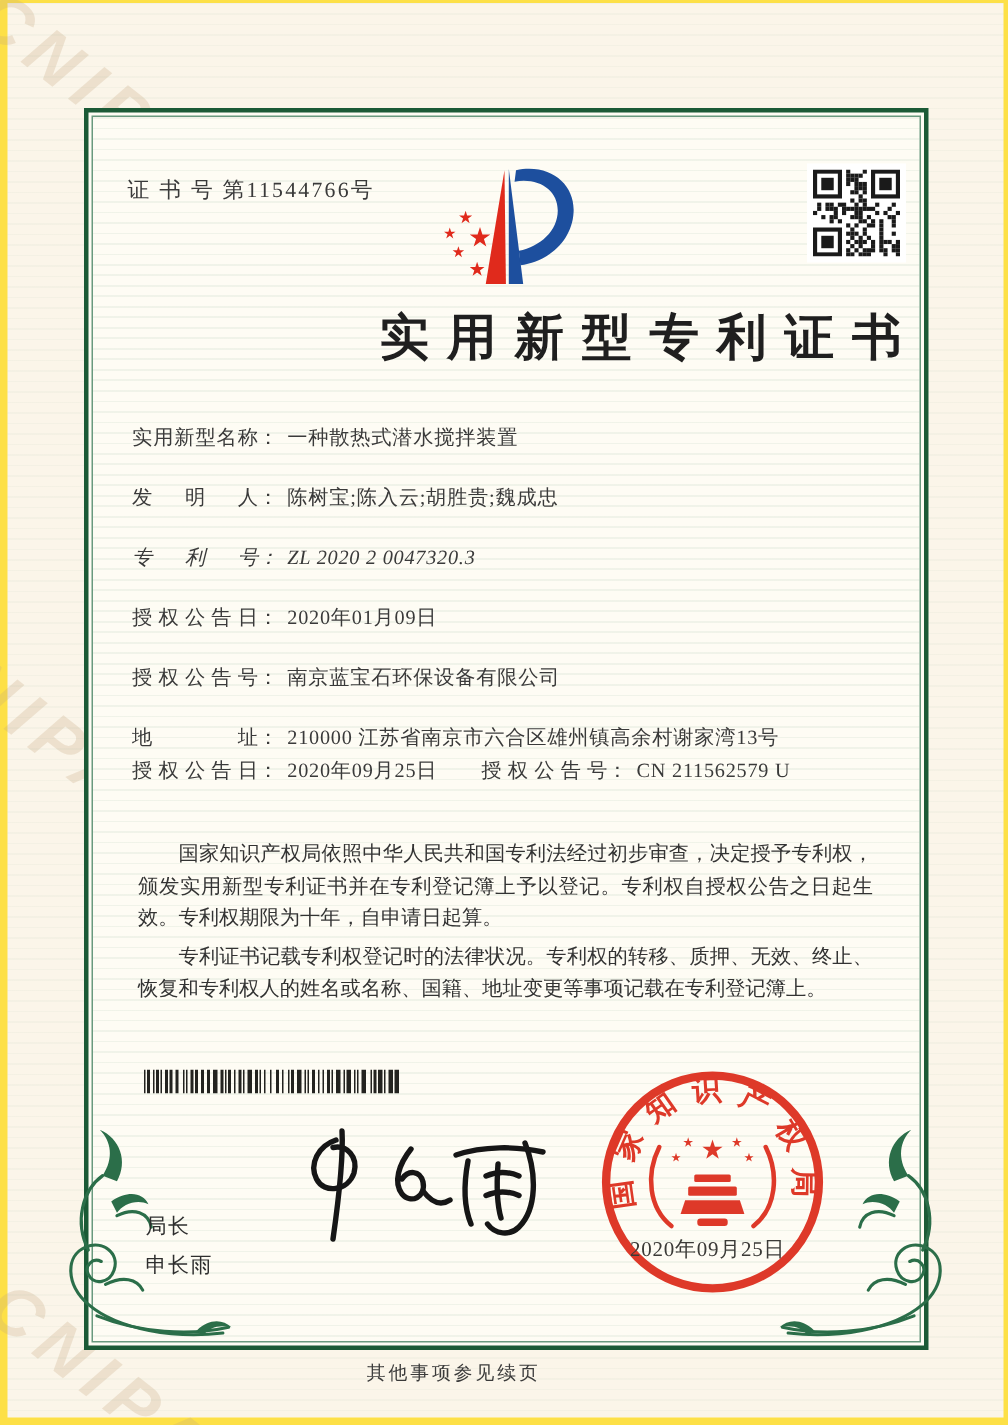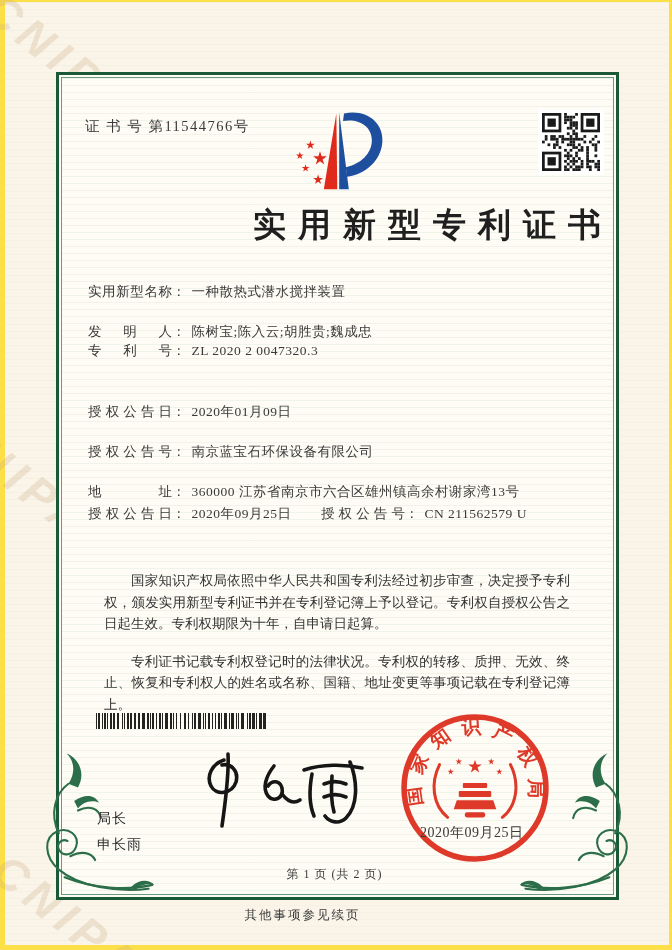--- a/index.html
+++ b/index.html
@@ -25,21 +25,21 @@
   .logo{position:absolute;left:291px;top:97px;width:96px;height:98px;}
   .qr{position:absolute;left:533px;top:107px;width:66px;height:66px;background:#ffffff;padding:4px;box-sizing:border-box;}
   .title{position:absolute;left:51px;top:201px;width:557px;text-align:right;
          font-size:33px;font-weight:700;letter-spacing:12px;color:#1f1f1f;}
   .field-row{position:absolute;left:83px;white-space:nowrap;font-size:13.5px;color:#3a3a3a;}
   .flabel{display:inline-block;width:84px;text-align:justify;text-align-last:justify;}
   .fvalue{margin-left:6px;letter-spacing:0.5px;}
   .grant2{margin-left:26px;}
   .paras{position:absolute;left:83px;top:552px;width:498px;font-size:13.5px;line-height:21.5px;
          text-align:justify;color:#333;}
-  .paras p{margin:16px;text-indent:2em;}
+  .paras p{margin:4px;text-indent:2em;}
   .barcode{position:absolute;left:91px;top:711px;width:172px;height:16px;}
   .sig-block{position:absolute;left:92px;top:804px;font-size:14px;letter-spacing:1px;color:#2e2e2e;line-height:26px;}
   .sig-hand{position:absolute;left:193px;top:748px;width:170px;height:80px;}
   .seal{position:absolute;left:394px;top:710px;width:152px;height:152px;opacity:0.93;z-index:3;}
   .seal-date{position:absolute;left:415px;top:822px;font-size:14px;letter-spacing:0.5px;color:#3b3a37;z-index:4;}
   .page-info{position:absolute;left:51px;top:864px;width:557px;text-align:center;
              font-size:12px;letter-spacing:1px;color:#3a3a3a;}
   .continuation{position:absolute;left:0;top:905px;width:595px;text-align:center;
                 font-size:12.5px;letter-spacing:2px;color:#3a3a3a;z-index:2;}
   .flourish{position:absolute;z-index:2;width:124px;height:158px;top:739px;}
@@ -242,31 +242,31 @@
         </svg>
 
       <div class="title">实用新型专利证书</div>
 
       <div class="field-row" style="top:281px;">
         <span class="flabel">实用新型名称</span><span>：</span><span class="fvalue">一种散热式潜水搅拌装置</span>
       </div>
       <div class="field-row" style="top:321px;">
         <span class="flabel">发明人</span><span>：</span><span class="fvalue">陈树宝;陈入云;胡胜贵;魏成忠</span>
       </div>
-      <div class="field-row" style="top:340px;">
+      <div class="field-row" style="top:361px;font-style:italic;">
         <span class="flabel">专利号</span><span>：</span><span class="fvalue">ZL 2020 2 0047320.3</span>
       </div>
       <div class="field-row" style="top:401px;">
         <span class="flabel">授权公告日</span><span>：</span><span class="fvalue">2020年01月09日</span>
       </div>
       <div class="field-row" style="top:441px;">
         <span class="flabel">授权公告号</span><span>：</span><span class="fvalue">南京蓝宝石环保设备有限公司</span>
       </div>
       <div class="field-row" style="top:481px;">
-        <span class="flabel">地址</span><span>：</span><span class="fvalue">360000 江苏省南京市六合区雄州镇高余村谢家湾13号</span>
+        <span class="flabel">地址</span><span>：</span><span class="fvalue">210000 江苏省南京市六合区雄州镇高余村谢家湾13号</span>
       </div>
       <div class="field-row" style="top:503px;">
         <span class="flabel">授权公告日</span><span>：</span><span class="fvalue">2020年09月25日</span>
         <span class="grant2"><span class="flabel">授权公告号</span><span>：</span><span class="fvalue">CN 211562579 U</span></span>
       </div>
 
       <div class="paras">
         <p>国家知识产权局依照中华人民共和国专利法经过初步审查，决定授予专利权，颁发实用新型专利证书并在专利登记簿上予以登记。专利权自授权公告之日起生效。专利权期限为十年，自申请日起算。</p>
         <p>专利证书记载专利权登记时的法律状况。专利权的转移、质押、无效、终止、恢复和专利权人的姓名或名称、国籍、地址变更等事项记载在专利登记簿上。</p>
       </div>
@@ -362,17 +362,16 @@
           <path d="M54,96 L96,96 L93,87 L57,87 Z"></path>
           <rect x="65" y="99" width="20" height="5" rx="2"></rect>
         </g>
         <g stroke="#dc2b1a" stroke-width="3" fill="none" stroke-linecap="round">
           <path d="M40,52 C31,70 33,92 48,104"></path>
           <path d="M110,52 C119,70 117,92 102,104"></path>
         </g>
       </svg>
       <div class="seal-date">2020年09月25日</div>
 
-      <div class="page-info">第 1 页 (共 2 页)</div>
       <div class="continuation">其他事项参见续页</div>
     </div>
   </div>
 </div>
 
 </body></html>

